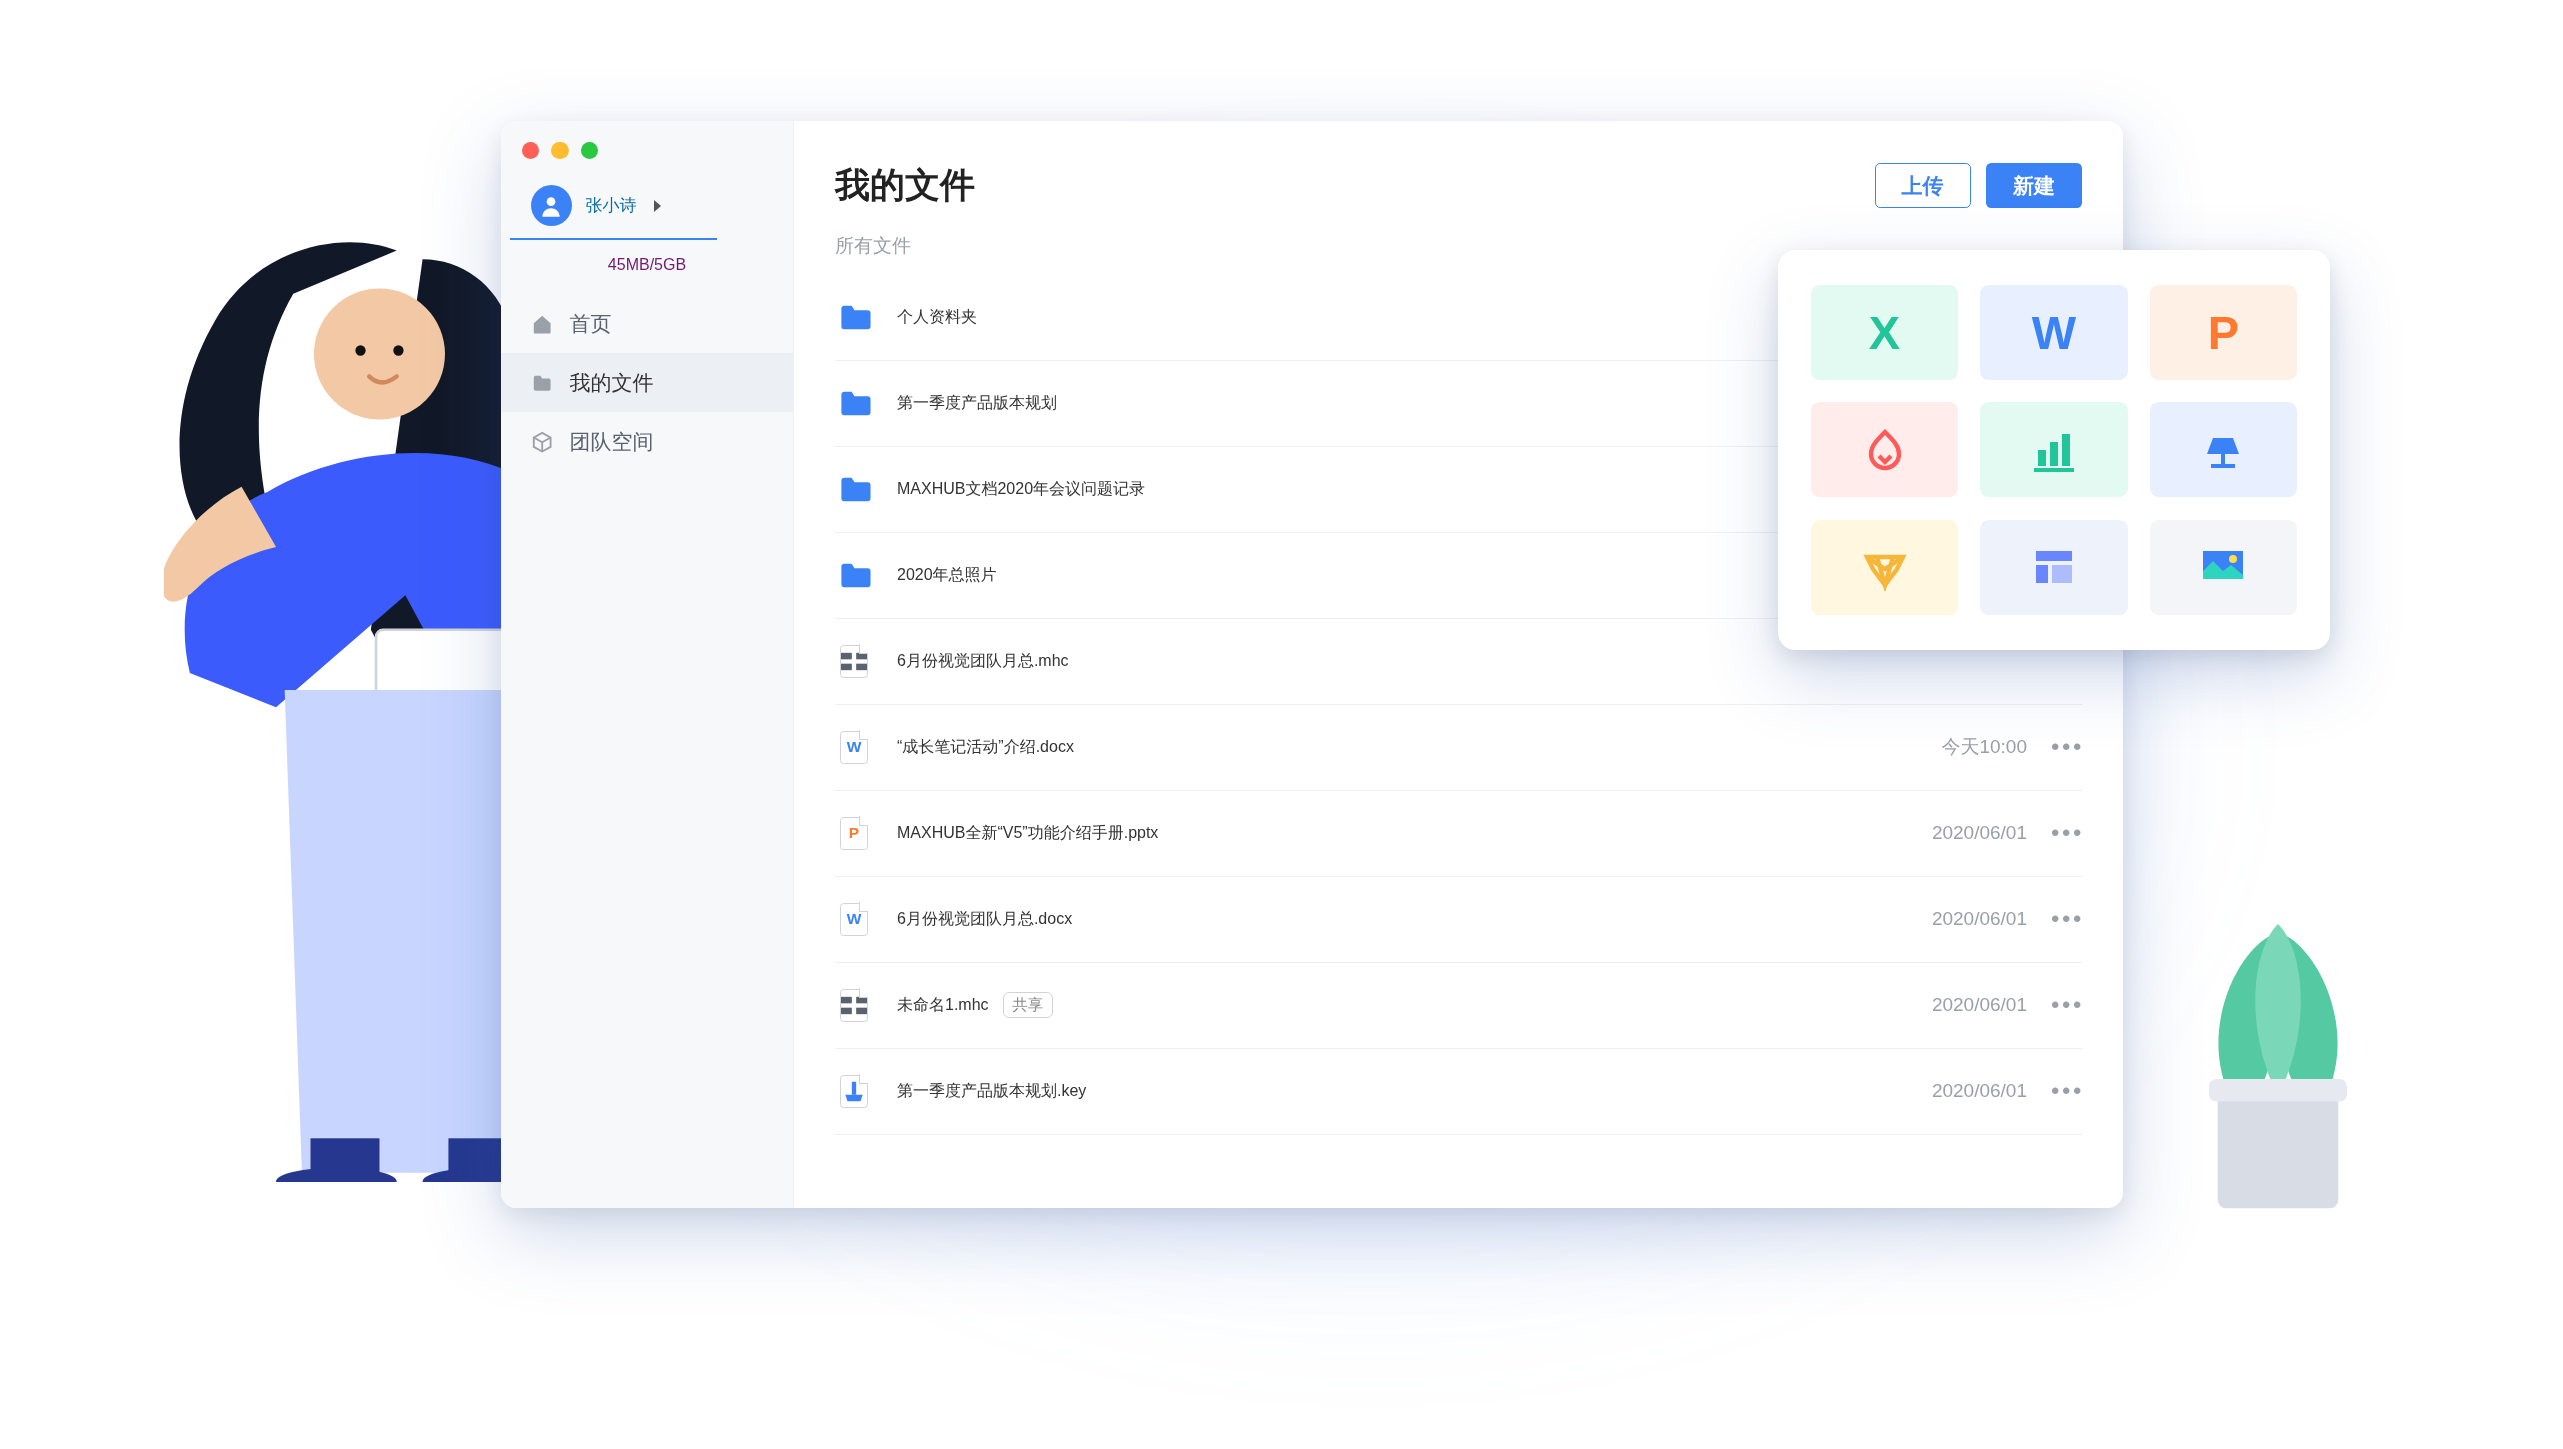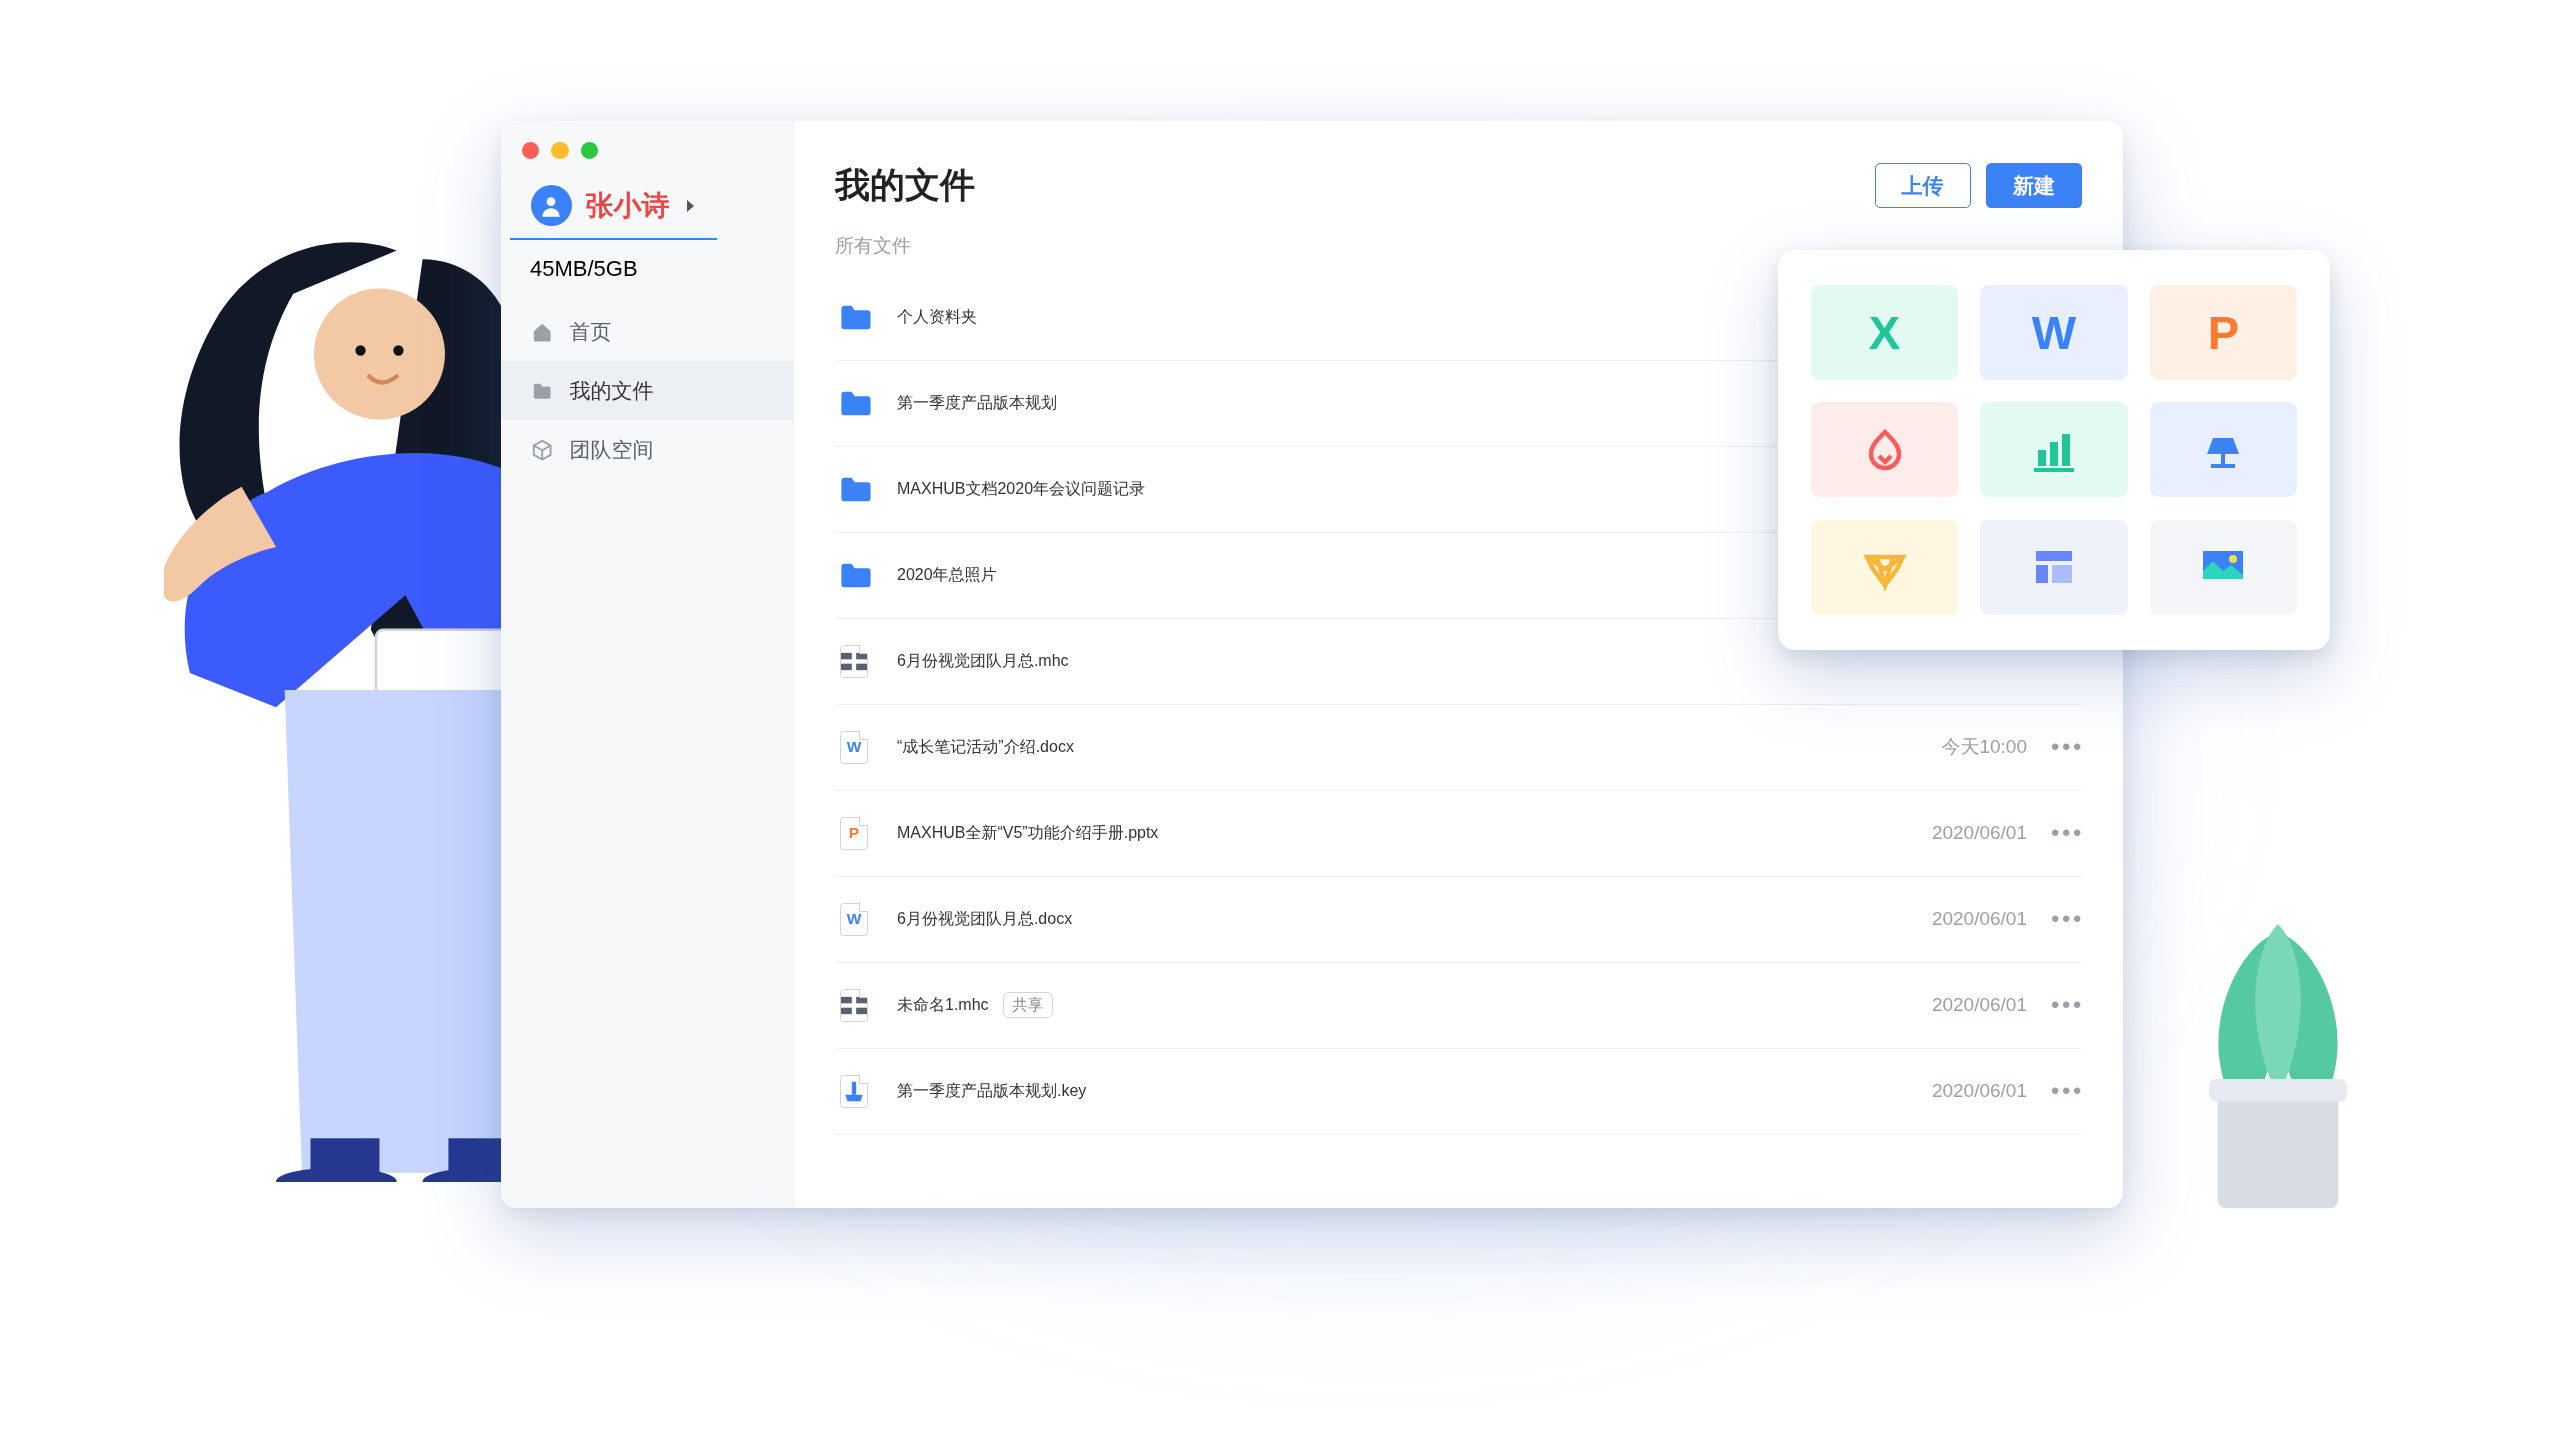--- a/index.html
+++ b/index.html
@@ -52,23 +52,23 @@
   .traffic-lights span { width: 17.3px; height: 17.3px; border-radius: 50%; display: block; }
   .tl-red { background: #ff5f57; }
   .tl-yellow { background: #febc2e; }
   .tl-green { background: #28c840; }
   .user-block { display: flex; align-items: center; gap: 14px; padding: 10.4px 21px 12px 21px; border-bottom: 2.6px solid #3b82f6; width: 207px; margin-left: 8.6px; }
   .avatar {
     width: 41px; height: 41px; border-radius: 50%; background: #3b82f6;
     display: flex; align-items: center; justify-content: center;
   }
   .avatar svg { width: 26px; height: 26px; }
-  .user-name { font-size: 28px; color: #ef4444; font-weight: 700; }
+  .user-name { font-size: 17px; color: #0369a1; font-weight: 400; }
   .user-caret { width: 0; height: 0; border-top: 6px solid transparent; border-bottom: 6px solid transparent; border-left: 7.8px solid #555; margin-left: 3.5px; }
-  .storage { padding: 15.5px 29px; font-size: 22px; color: #000000; }
+  .storage { padding: 15.5px 29px; font-size: 16px; color: #701a75; text-align: center; }
   .nav { margin-top: 5.2px; }
   .nav-item {
     display: flex; align-items: center; gap: 15.5px;
     padding: 15.5px 29px; font-size: 21px; color: #5a6270; cursor: pointer;
   }
   .nav-item.active { background: #eceff4; color: #333; }
   .nav-icon { width: 24px; height: 24px; display: flex; align-items: center; justify-content: center; }
   .nav-icon svg { width: 22.4px; height: 22.4px; }
   .sidebar-bottom { margin-top: auto; }
   .sidebar-bottom .nav-item { font-size: 20px; color: #5a6270; }

